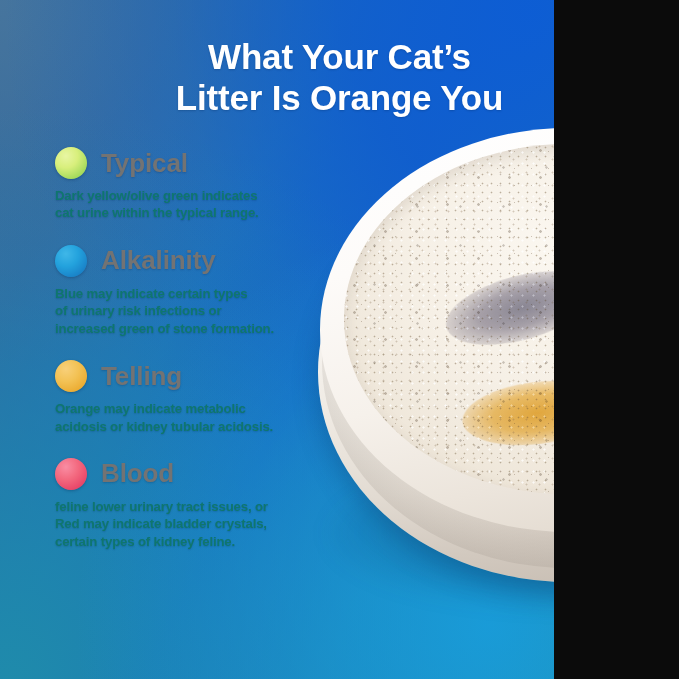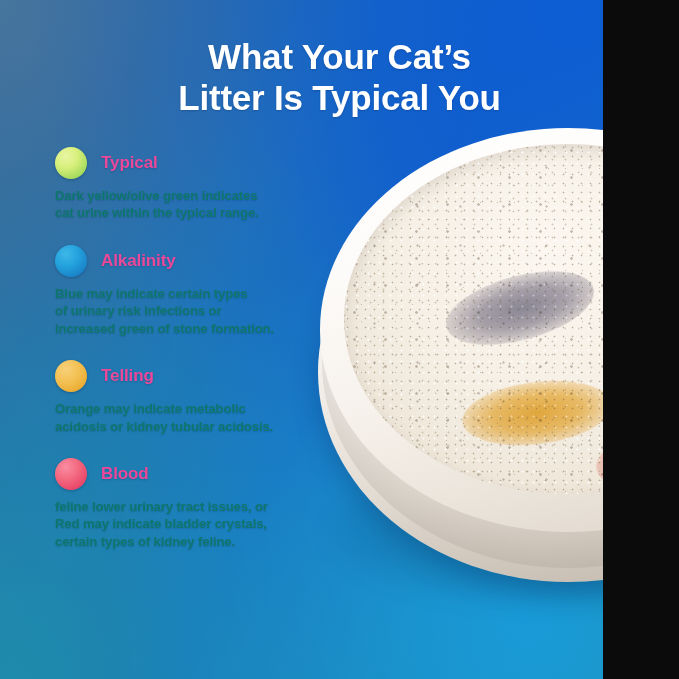--- a/index.html
+++ b/index.html
@@ -2,21 +2,21 @@
 <html><head>
 <meta charset="utf-8">
 <style>
   html, body {
     margin: 0;
     padding: 0;
     background: #0b0b0b;
   }
   #stage {
     position: relative;
-    width: 603px;
+    width: 554px;
     height: 679px;
     overflow: hidden;
     font-family: "Liberation Sans", sans-serif;
     -webkit-font-smoothing: antialiased;
   }
 
   
   .bg-base {
     position: absolute;
     inset: 0;
@@ -100,22 +100,22 @@
     flex: 0 0 32px;
     box-shadow: 0 1px 3px rgba(0,30,70,0.30);
   }
   .dot-green  { background: radial-gradient(circle at 34% 28%, #e8f6a3 0%, #d8ef7c 38%, #a9dc5e 72%, #8ad04c 100%); }
   .dot-blue   { background: radial-gradient(circle at 34% 28%, #3fb7e8 0%, #23a2dd 40%, #1a85ca 74%, #166fbb 100%); }
   .dot-orange { background: radial-gradient(circle at 34% 28%, #f8d07a 0%, #f3c255 40%, #ecae35 74%, #e2a125 100%); }
   .dot-red    { background: radial-gradient(circle at 34% 28%, #f98da3 0%, #f3697f 40%, #e9486a 74%, #dc3558 100%); }
 
   .legend-label {
     margin-left: 14px;
-    color: #ec4899;
-    font-size: 17px;
+    color: #737373;
+    font-size: 26px;
     font-weight: 700;
     letter-spacing: -0.1px;
     text-shadow: 0 1px 2px rgba(0,40,90,0.25);
   }
   .legend-desc {
     color: #0f766e;
     font-size: 13.2px;
     font-weight: 700;
     line-height: 1.32;
     letter-spacing: -0.15px;
@@ -312,21 +312,21 @@
       <div class="stain stain-gray"></div>
       <div class="stain stain-orange"></div>
       <div class="stain stain-red"></div>
 
       <div class="sand-grain" style="opacity:.45"></div>
     </div>
   </div>
 
   <div class="title">
     <span class="tline">What Your Cat’s</span>
-    <span class="tline">Litter Is Typical You</span>
+    <span class="tline">Litter Is Orange You</span>
   </div>
 
   <div class="legend">
 
     <div class="legend-item">
       <div class="legend-head">
         <span class="dot dot-green"></span>
         <span class="legend-label">Typical</span>
       </div>
       <div class="legend-desc">

